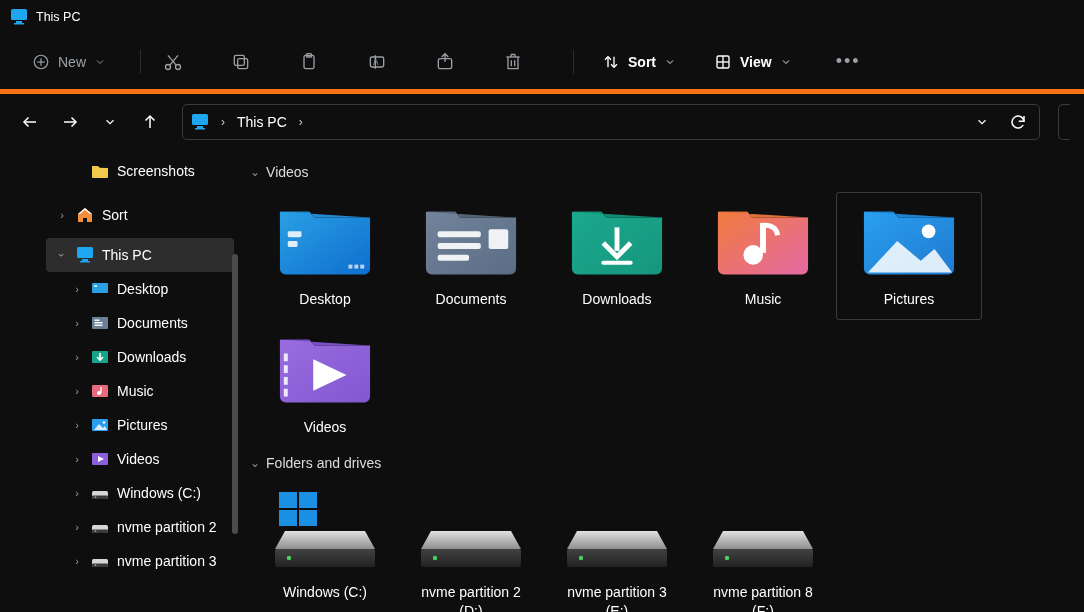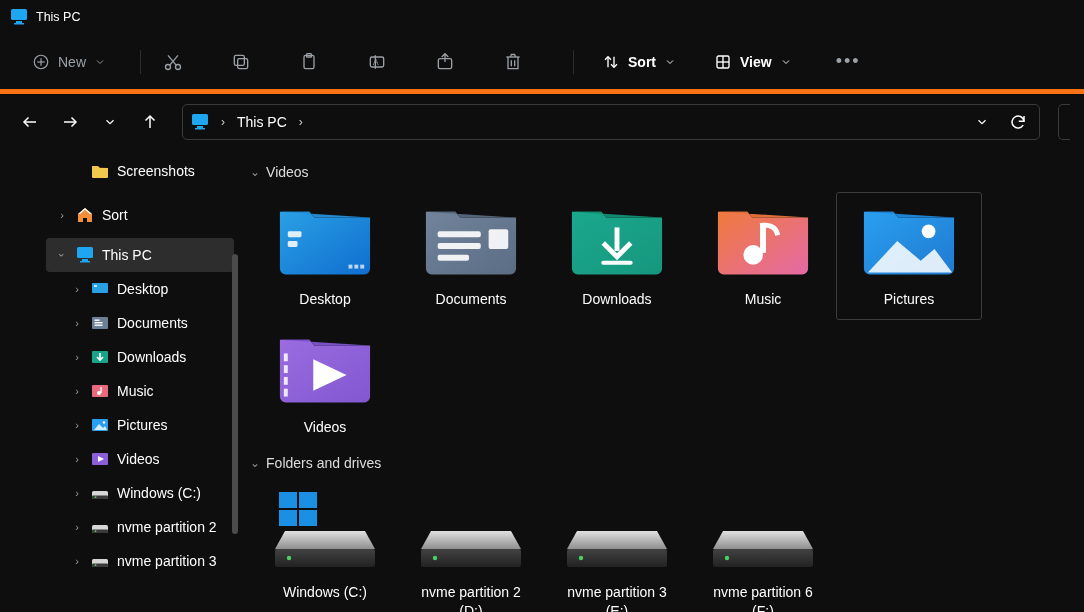--- a/index.html
+++ b/index.html
@@ -614,19 +614,19 @@
 
       <div class="tile drive-tile">
         <span class="fic">
           <svg viewBox="0 0 112 82">
               <polygon points="6 60 106 60 96 42 16 42" fill="url(#drvSide)"></polygon>
               <rect x="6" y="60" width="100" height="18" rx="2" fill="url(#drvFront)"></rect>
               <circle cx="20" cy="69" r="2.2" fill="#4bd05e"></circle>
             </svg>
         </span>
         <div class="dlabel">
-          <span>nvme partition 6</span><br><span>(F:)</span>
+          <span>nvme partition 8</span><br><span>(F:)</span>
         </div>
       </div>
     </div>
 
   </div>
 </div>
 
 </body></html>

